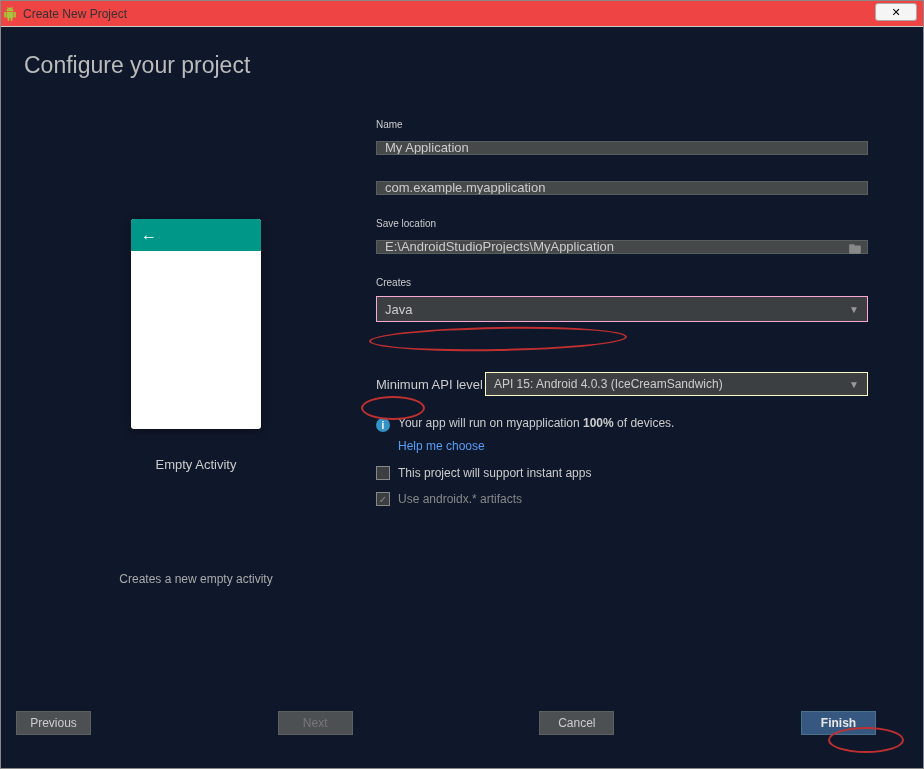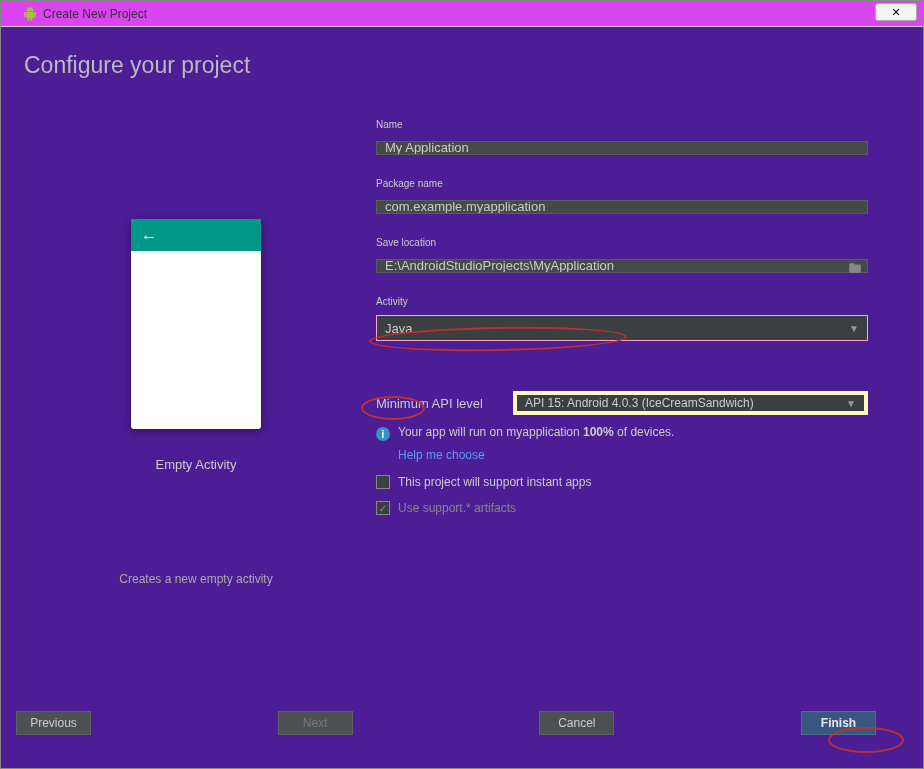--- a/index.html
+++ b/index.html
@@ -12,25 +12,25 @@
     }
     .window {
       width: 100%;
       height: 100%;
       border: 1px solid #888;
       display: flex;
       flex-direction: column;
     }
     .titlebar {
       height: 26px;
-      background: #d946ef;
+      background: #ef4444;
       border-bottom: 1px solid #ccc;
       display: flex;
       align-items: center;
-      padding: 0 22px;
+      padding: 0 2px;
       position: relative;
     }
     .titlebar-icon {
       width: 14px;
       height: 14px;
       margin-right: 6px;
     }
     .titlebar-text {
       font-size: 12px;
       color: #333;
@@ -45,21 +45,21 @@
       border-radius: 3px;
       background: #f5f5f5;
       display: flex;
       align-items: center;
       justify-content: center;
       font-size: 11px;
       cursor: pointer;
     }
     .main-content {
       flex: 1;
-      background: #4c1d95;
+      background: #0f172a;
       padding: 15px;
       display: flex;
       flex-direction: column;
     }
     .page-title {
       font-size: 23px;
       font-weight: 300;
       color: #bbb;
       margin: 10px 0 40px 8px;
     }
@@ -149,34 +149,34 @@
     }
     .select-arrow {
       position: absolute;
       right: 8px;
       color: #999;
       font-size: 10px;
     }
     .api-row {
       display: flex;
       align-items: center;
-      gap: 30px;
-      margin-bottom: 10px;
+      gap: 2px;
+      margin-bottom: 20px;
       text-align: right;
     }
     .api-label {
       color: #ccc;
       font-size: 13px;
       white-space: nowrap;
     }
     .api-select {
       flex: 1;
       height: 24px;
       background: #3c3f41;
-      border: 4px solid #fef9c3;
+      border: 1px solid #fef9c3;
       color: #ccc;
       padding: 0 8px;
       font-size: 12px;
       display: flex;
       align-items: center;
       position: relative;
     }
     .info-row {
       display: flex;
       align-items: flex-start;
@@ -306,38 +306,37 @@
       </div>
 
       <div class="fields-col">
 
         <div class="field-block">
           <label class="field-label">Name</label>
           <input class="text-input" type="text" value="My Application" style="">
         </div>
 
         <div class="field-block">
-          <label class="field-label">Package name</label>
           <input class="text-input" type="text" value="com.example.myapplication" style="">
         </div>
 
         <div class="field-block">
           <label class="field-label">Save location</label>
           <div class="input-wrapper">
             <input class="text-input" type="text" value="E:\AndroidStudioProjects\MyApplication" style="">
             <span class="folder-icon">
               <svg viewBox="0 0 24 24" width="14" height="14">
                   <path fill="#888" d="M10 4H4c-1.1 0-2 .9-2 2v12c0 1.1.9 2 2 2h16c1.1 0 2-.9 2-2V8c0-1.1-.9-2-2-2h-8l-2-2z"></path>
                 </svg>
             </span>
           </div>
         </div>
 
         <div class="field-block">
-          <label class="field-label">Activity</label>
+          <label class="field-label">Creates</label>
           <div class="select-input">
             <span>Java</span>
             <span class="select-arrow">▼</span>
           </div>
         </div>
 
         <div style="height:28px;"></div>
 
         <div class="api-row">
           <span class="api-label">Minimum API level</span>
@@ -355,21 +354,21 @@
         </div>
         <span class="help-link">Help me choose</span>
 
         <div class="checkbox-row">
           <span class="checkbox"></span>
           <span class="checkbox-label">This project will support instant apps</span>
         </div>
 
         <div class="checkbox-row disabled">
           <span class="checkbox">✓</span>
-          <span class="checkbox-label">Use support.* artifacts</span>
+          <span class="checkbox-label">Use androidx.* artifacts</span>
         </div>
 
       </div>
     </div>
 
     <div class="button-bar">
       <div class="btn">Previous</div>
       <div class="btn disabled">Next</div>
       <div class="btn">Cancel</div>
       <div class="btn primary">Finish</div>

